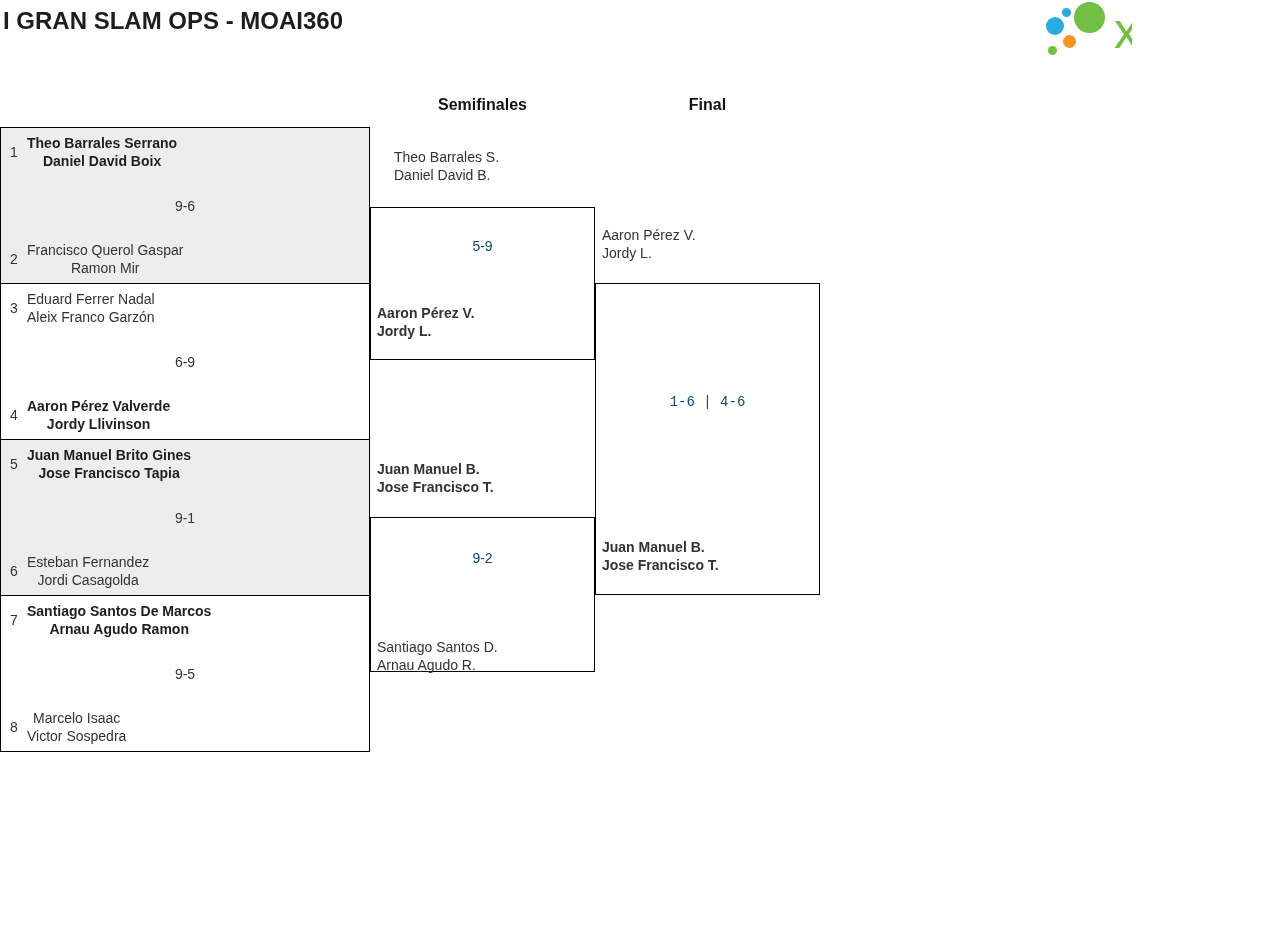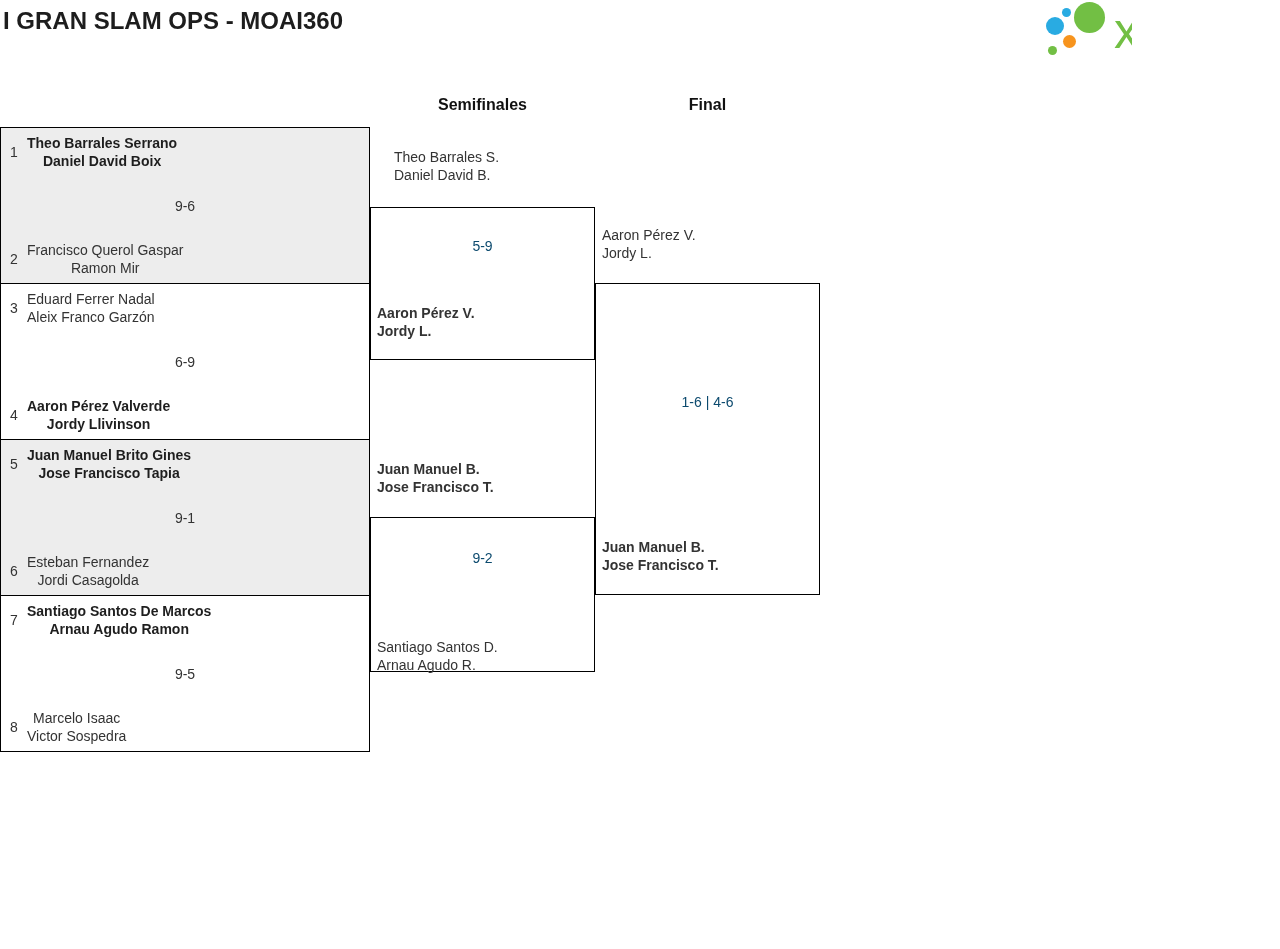--- a/index.html
+++ b/index.html
@@ -60,21 +60,21 @@
 
   .sf1-top    { left:377px; top:148px;margin-left:17px; }
   .sf1-score  { left:370px; top:238px; }
   .sf1-bottom { left:377px; top:304px; }
 
   .sf2-top    { left:377px; top:460px; }
   .sf2-score  { left:370px; top:550px; }
   .sf2-bottom { left:377px; top:616px;margin-top:22px; }
 
   .f-top      { left:602px; top:226px; }
-  .f-score    { left:595px; top:394px; }
+  .f-score    { left:595px; top:394px;font-family:Liberation Mono, monospace; }
   .f-bottom   { left:602px; top:538px; }
 </style>
 </head>
 <body>
 
 <div class="page">
 
   <div class="title-block">
     <div class="title-line">I GRAN SLAM OPS - MOAI360</div>
   </div>

